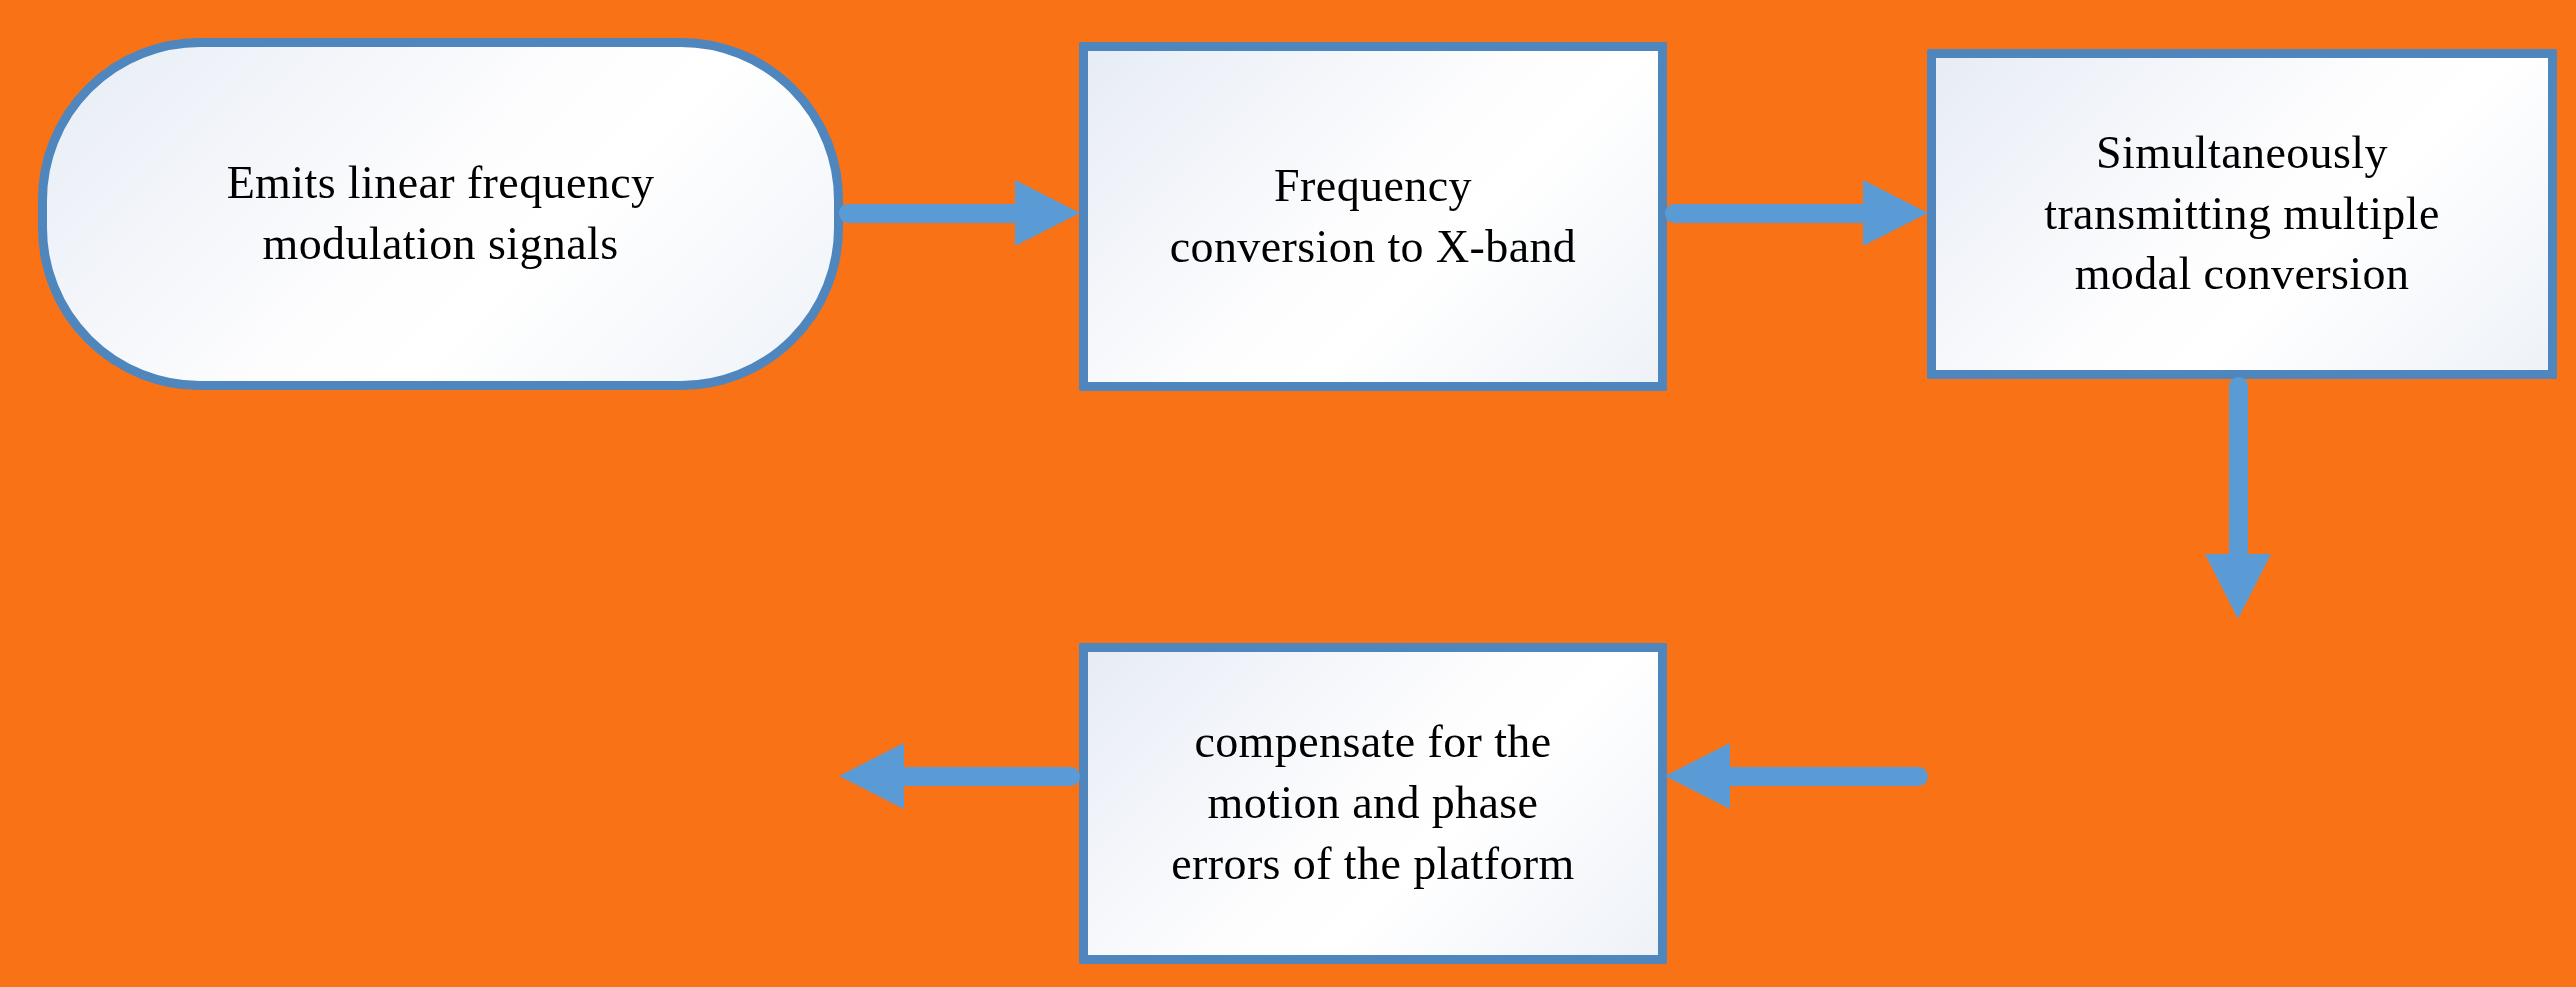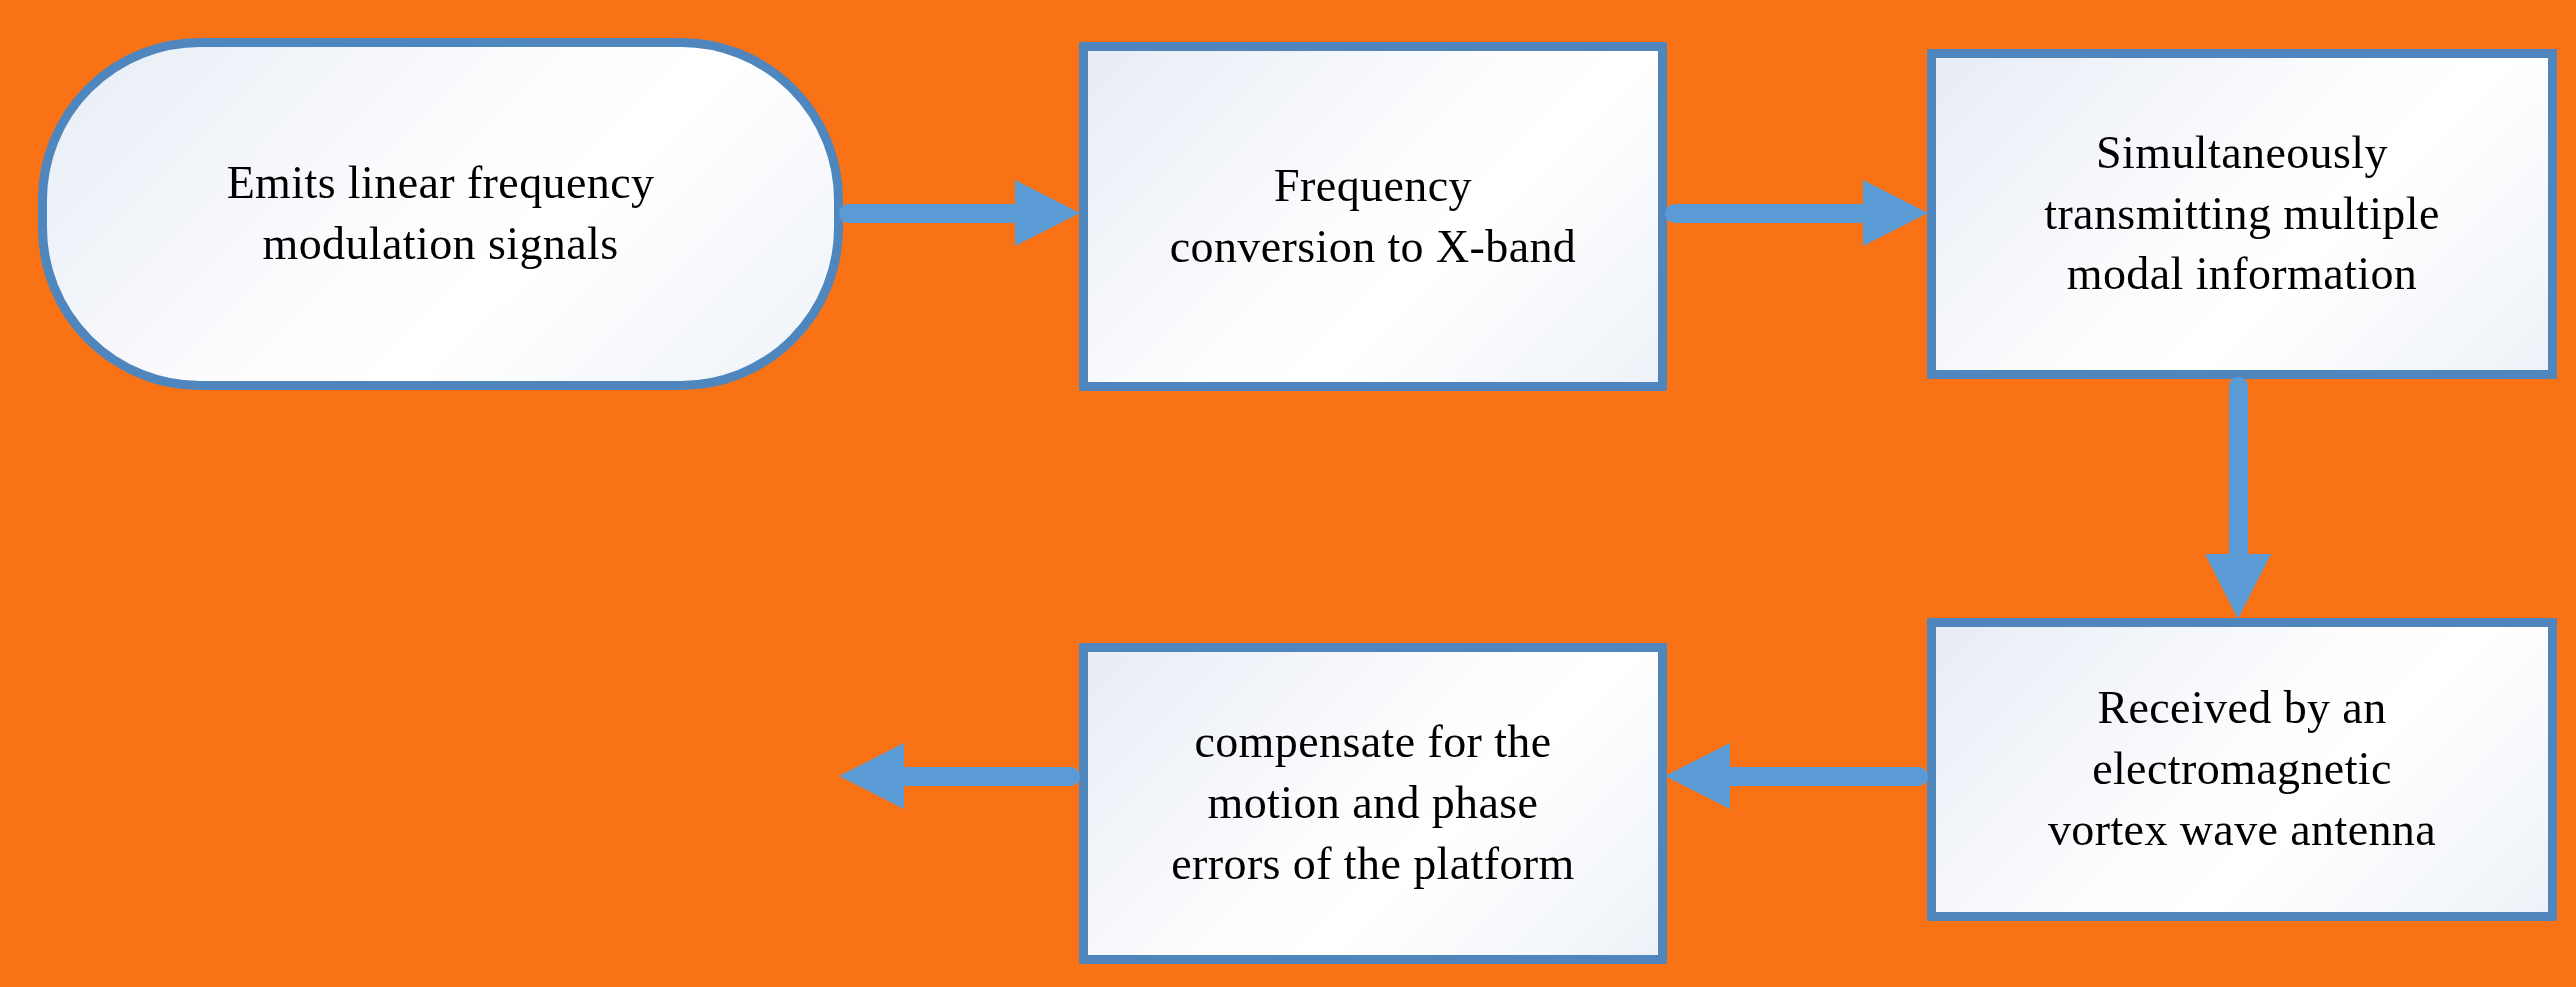--- a/index.html
+++ b/index.html
@@ -90,28 +90,23 @@
   </div>
 
   <div class="node rect" style="left:1079px; top:42px; width:588px; height:349px;">
     <div class="node-label">Frequency
 conversion to X-band</div>
   </div>
 
   <div class="node rect" style="left:1927px; top:49px; width:630px; height:330px;">
     <div class="node-label">Simultaneously
 transmitting multiple
-modal information</div>
+modal conversion</div>
   </div>
 
-  <div class="node rect" style="left:1927px; top:618px; width:630px; height:303px;">
-    <div class="node-label">Received by an
-electromagnetic
-vortex wave antenna</div>
-  </div>
 
   <div class="node rect" style="left:1079px; top:615px; width:588px; height:321px;margin-top:28px;">
     <div class="node-label">compensate for the
 motion and phase
 errors of the platform</div>
   </div>
 
 
   <div class="arrow arrow-right" style="left:839px; top:180px; width:241px; height:66px;">
     <div class="shaft"></div>

